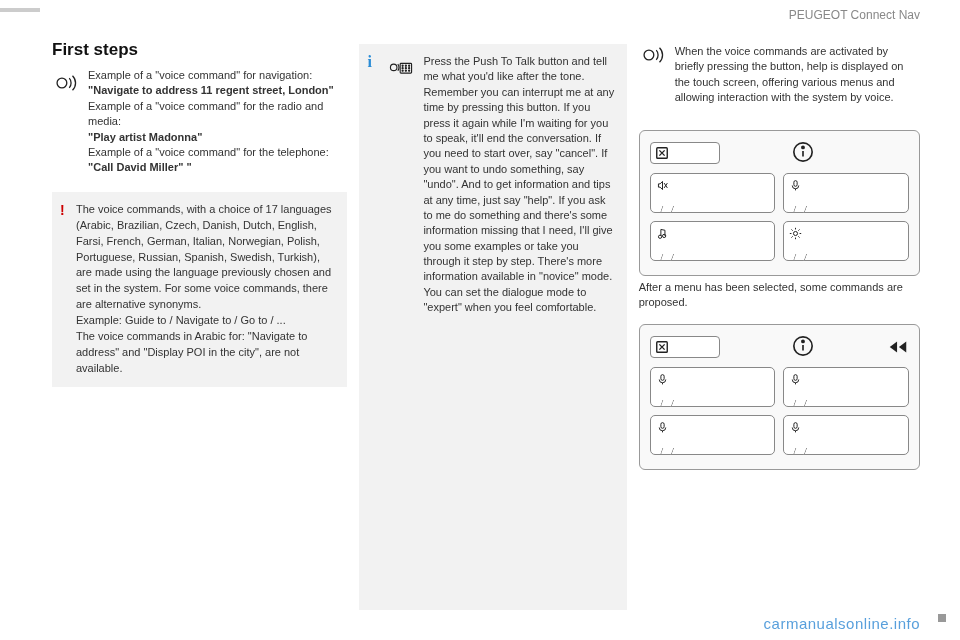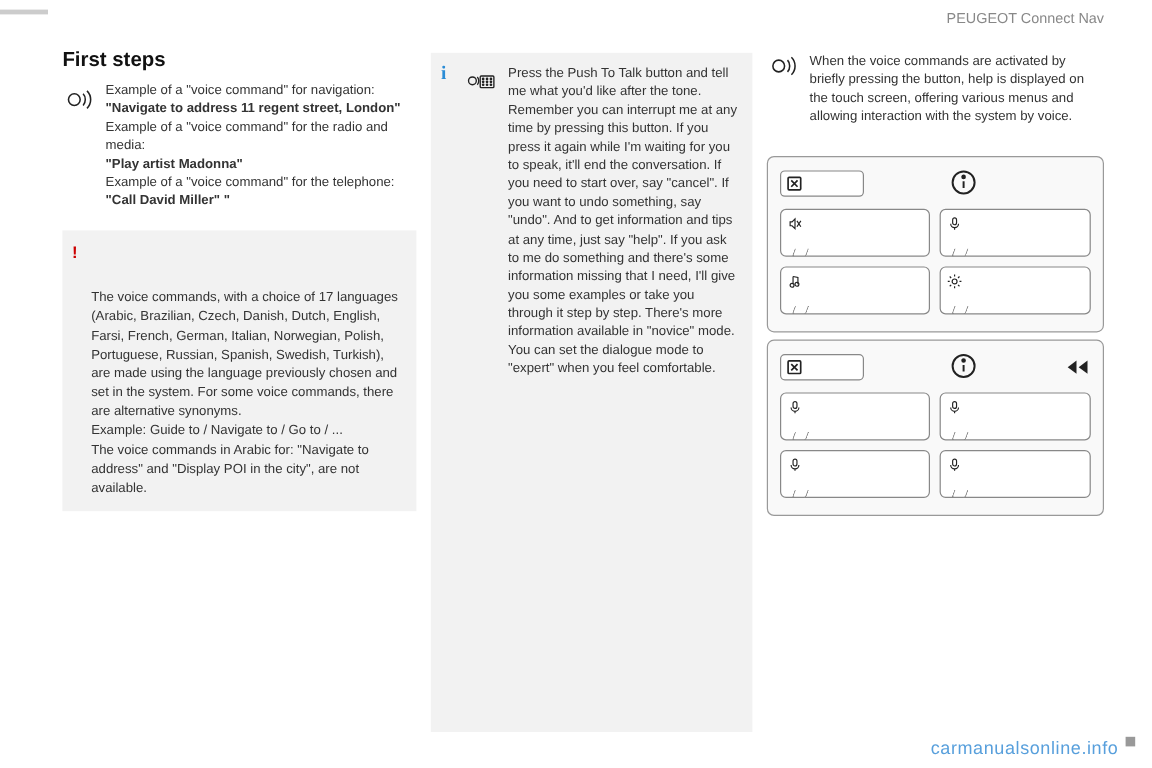--- a/index.html
+++ b/index.html
@@ -146,21 +146,21 @@
     left: 50%; top: 82px;
     transform: translateX(-50%);
     color: #3b8fd6;
     font-size: 13px;
     letter-spacing: 0.5px;
     opacity: 0.85;
     pointer-events: none;
   }
   .watermark-footer {
     position: absolute;
-    right: 28px; bottom: 8px;
+    right: 40px; bottom: 8px;
     color: #3b8fd6;
     font-size: 15px;
     letter-spacing: 0.5px;
     opacity: 0.85;
     pointer-events: none;
   }
   .page-square {
     position: absolute;
     right: 14px; bottom: 18px;
     width: 8px; height: 8px;
@@ -194,21 +194,21 @@
         <strong>"Navigate to address 11 regent street, London"</strong><br>
         <span>Example of a "voice command" for the radio and media:</span><br>
         <strong>"Play artist Madonna"</strong><br>
         <span>Example of a "voice command" for the telephone:</span><br>
         <strong>"Call David Miller" "</strong>
       </div>
     </div>
 
     <div class="grey-card">
       <span class="excl">!</span>
-      <div style="white-space: pre-line; margin-top: 39px;">The voice commands, with a choice of 17 languages (Arabic, Brazilian, Czech, Danish, Dutch, English, Farsi, French, German, Italian, Norwegian, Polish, Portuguese, Russian, Spanish, Swedish, Turkish), are made using the language previously chosen and set in the system. For some voice commands, there are alternative synonyms.
+      <div style="white-space: pre-line;">The voice commands, with a choice of 17 languages (Arabic, Brazilian, Czech, Danish, Dutch, English, Farsi, French, German, Italian, Norwegian, Polish, Portuguese, Russian, Spanish, Swedish, Turkish), are made using the language previously chosen and set in the system. For some voice commands, there are alternative synonyms.
 Example: Guide to / Navigate to / Go to / ...
 The voice commands in Arabic for: "Navigate to address" and "Display POI in the city", are not available.</div>
     </div>
   </div>
 
   <div class="col col2">
 
     <div class="grey-tall">
       <span class="info-i">i</span>
       <div class="block-icon-text" style="margin-bottom:0;justify-content:center;">
@@ -289,20 +289,21 @@
         </div>
         <div class="tile">
           <svg viewBox="0 0 16 16" stroke="#222" stroke-width="1.2" fill="none">
             <circle cx="8" cy="8" r="2.5"></circle>
             <path d="M8 1v2M8 13v2M1 8h2M13 8h2M3 3l1.5 1.5M11.5 11.5L13 13M13 3l-1.5 1.5M4.5 11.5L3 13"></path>
           </svg>
         </div>
       </div>
     </div>
 
+    <div class="col3-body">After a menu has been selected, some commands are proposed.</div>
 
     <div class="screen-box">
       <div class="screen-top">
         <div class="tabbox">
           <svg width="14" height="14" viewBox="0 0 16 16" stroke="#222" stroke-width="1.6" fill="none">
             <rect x="2" y="2" width="12" height="12" rx="1"></rect>
             <path d="M5 5l6 6M11 5l-6 6"></path>
           </svg>
         </div>
         <div class="topicon-center">

